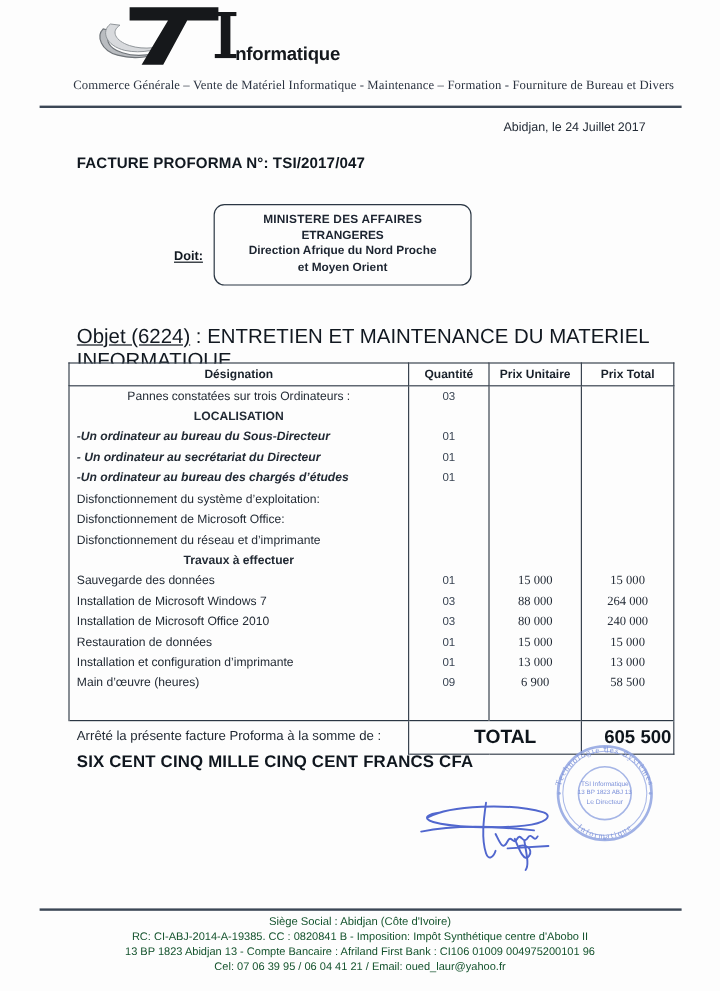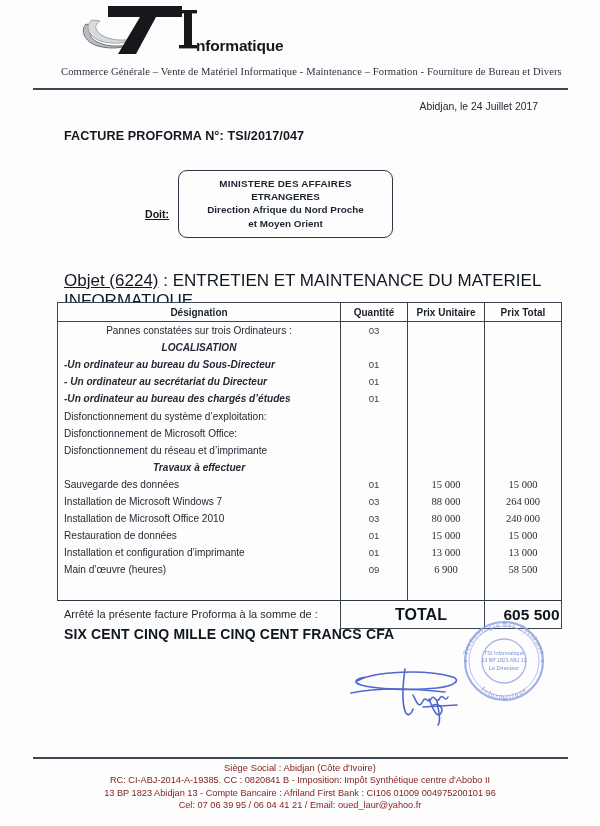--- a/index.html
+++ b/index.html
@@ -114,21 +114,21 @@
   .rows-stack { display: block; }
   .row-line {
     display: flex;
     align-items: center;
     height: 17.1px;
     font-size: 10.1px;
     color: #222a34;
     padding: 0 6px;
   }
   .row-line.center { justify-content: center; }
-  .row-line.bold   { font-weight: bold; font-style: italic; }
+  .row-line.bold   { font-weight: bold; }
   .row-line.ital   { font-style: italic; font-weight: bold; }
   .row-line.qte    { justify-content: center; font-size: 9.6px; color: #394453; }
   .row-line.num    { justify-content: center; font-family: "Liberation Serif", serif; font-size: 10.5px; color: #232b36; }
   .row-line.empty  { }
 
   .spacer-cell { height: 22px; }
 
   .total-row td {
     height: 28px;
     border-top: 1.6px solid #2b3744 !important;
@@ -164,21 +164,21 @@
   
   .foot-rule {
     position: absolute; left: 33px; top: 757px;
     width: 535px; height: 1.6px;
     background: #3c4756;
   }
   .footer {
     position: absolute; left: 20px; top: 762px;
     width: 560px;
     text-align: center;
-    color: #7f1d1d;
+    color: #14532d;
   }
   .foot-line { font-size: 9.2px; line-height: 12.4px; white-space: nowrap; }
   .foot-line.f1 { font-size: 9.4px; }
 </style>
 </head>
 <body>
 
 <div id="page">
 
   <div class="header">

